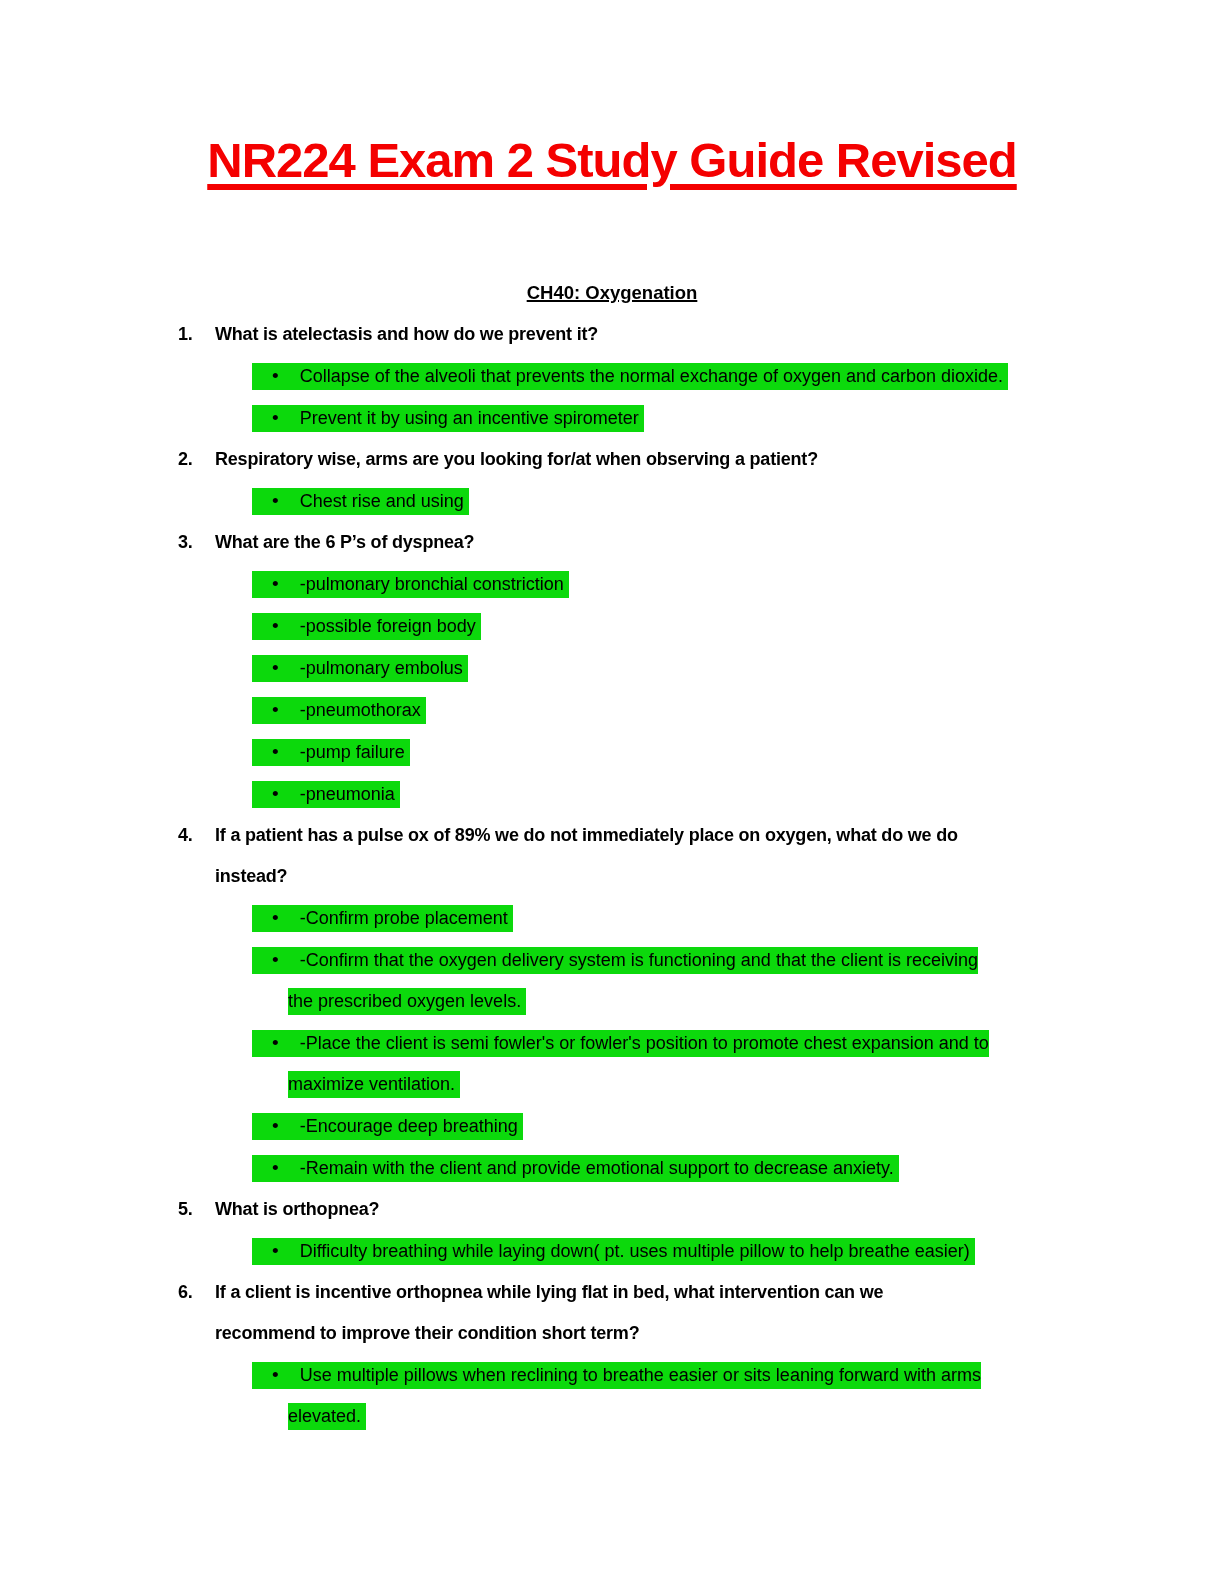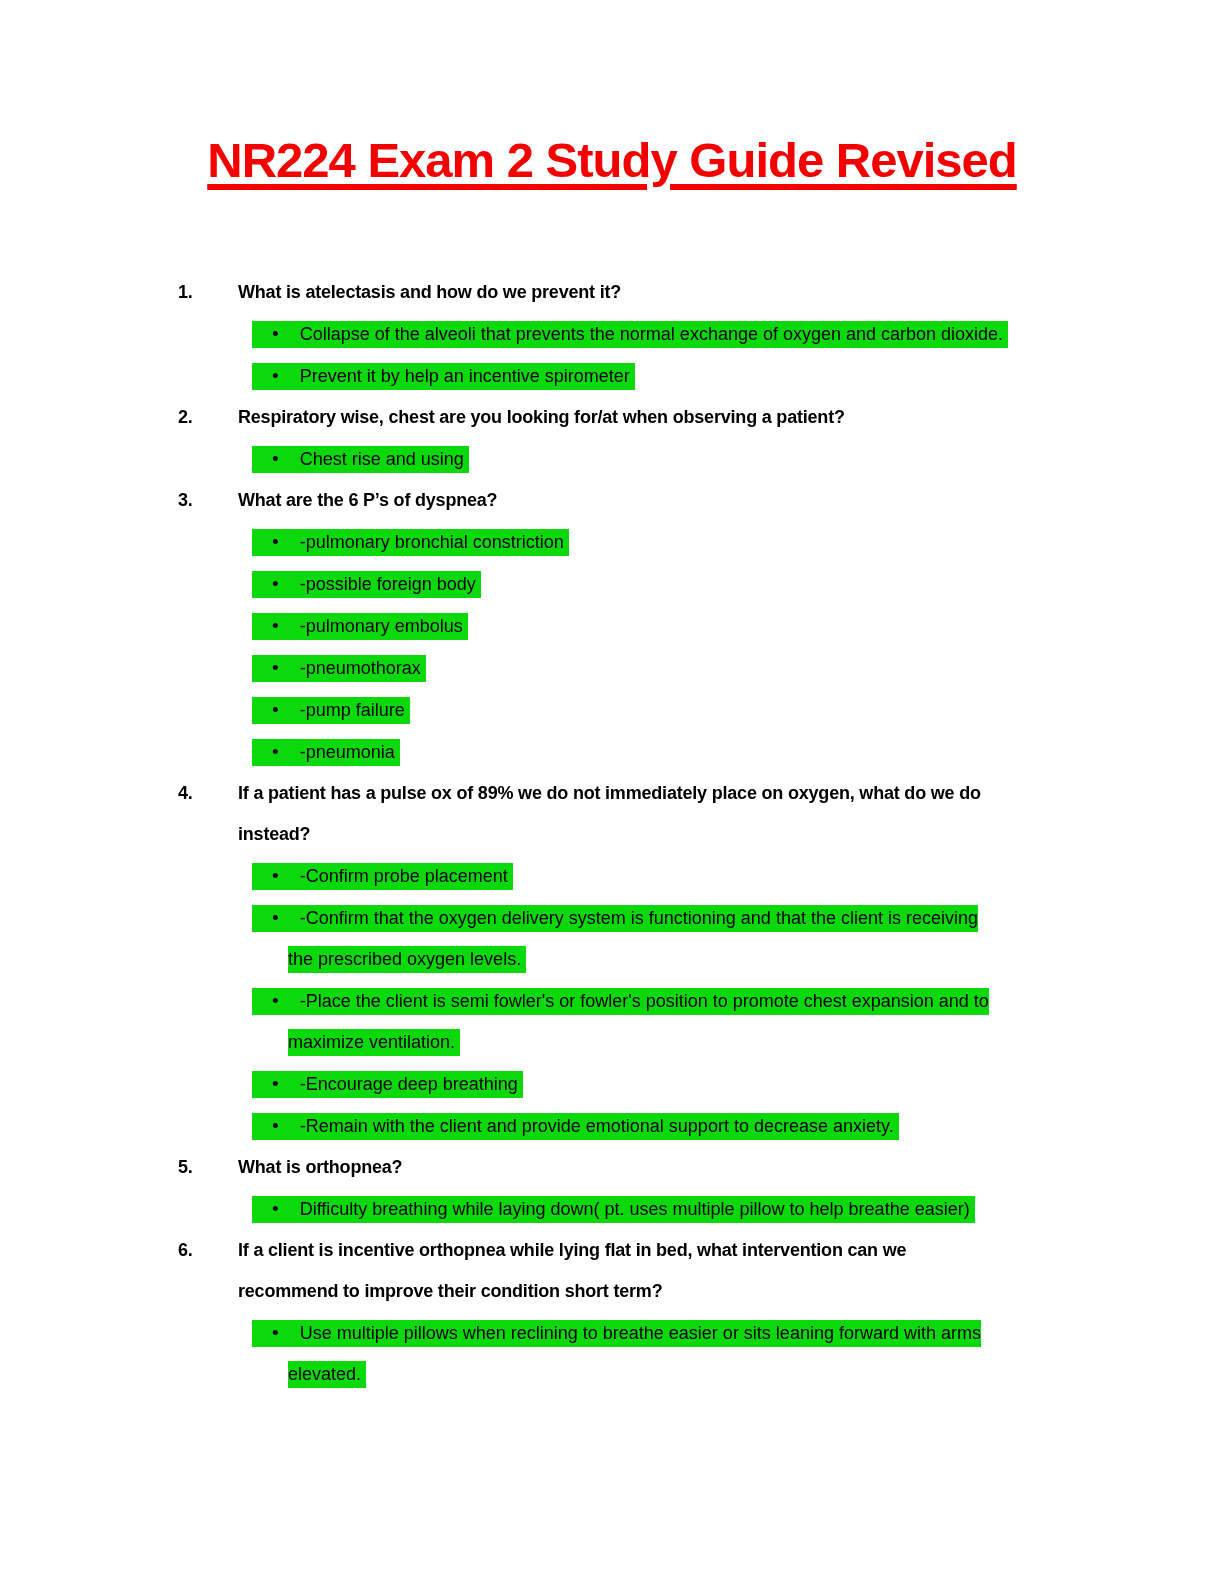--- a/index.html
+++ b/index.html
@@ -39,21 +39,21 @@
   }
   .q {
     display: flex;
     font-weight: bold;
     letter-spacing: -0.2px;
   }
   .qnum {
     flex: 0 0 37px;
     margin-left: 178px;
   }
-  .qtext { white-space: pre-wrap; margin-left: 23px; }
+  .qtext { white-space: pre-wrap; }
   .bullet {
     padding-left: 288px;
     text-indent: -36px;
   }
   .hl {
     background: var(--highlight, #0cd90c);
     padding: 3px 5px 4px 16px;
   }
   .blt {
     font-size: 19px;
@@ -65,35 +65,38 @@
 <body>
 
 <div class="page">
 
   <div class="title-wrap">
     <span class="title-text">NR224 Exam 2 Study Guide Revised</span>
   </div>
 
   <div class="content">
 
+    <div class="heading">
+      <span class="heading-text">CH40: Oxygenation</span>
+    </div>
 
     <div class="q">
       <span class="qnum">1.</span>
       <span class="qtext">What is atelectasis and how do we prevent it?</span>
     </div>
     <div class="bullet">
       <span class="hl"><span class="blt">•</span><span class="btext">Collapse of the alveoli that prevents the normal exchange of oxygen and carbon dioxide.</span></span>
     </div>
     <div class="bullet">
-      <span class="hl"><span class="blt">•</span><span class="btext">Prevent it by help an incentive spirometer</span></span>
+      <span class="hl"><span class="blt">•</span><span class="btext">Prevent it by using an incentive spirometer</span></span>
     </div>
 
     <div class="q">
       <span class="qnum">2.</span>
-      <span class="qtext">Respiratory wise, chest are you looking for/at when observing a patient?</span>
+      <span class="qtext">Respiratory wise, arms are you looking for/at when observing a patient?</span>
     </div>
     <div class="bullet">
       <span class="hl"><span class="blt">•</span><span class="btext">Chest rise and using</span></span>
     </div>
 
     <div class="q">
       <span class="qnum">3.</span>
       <span class="qtext">What are the 6 P’s of dyspnea?</span>
     </div>
     <div class="bullet">

